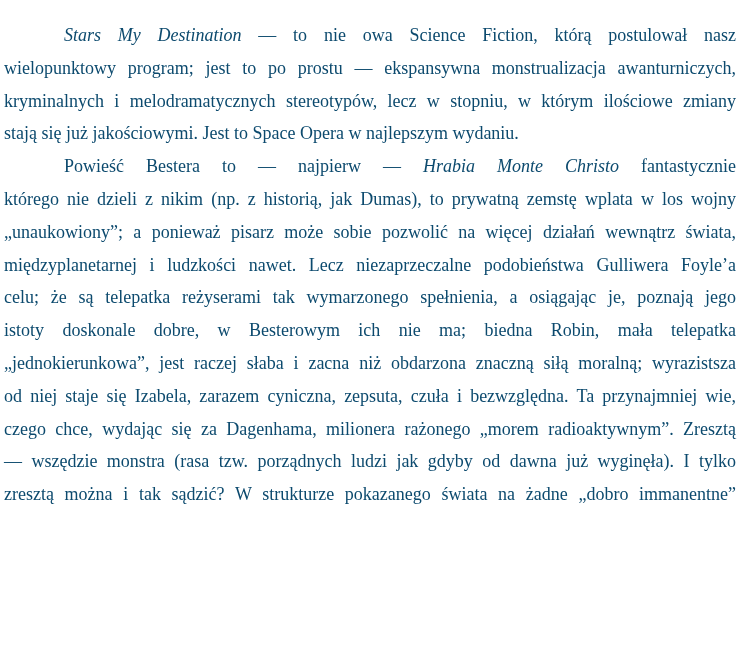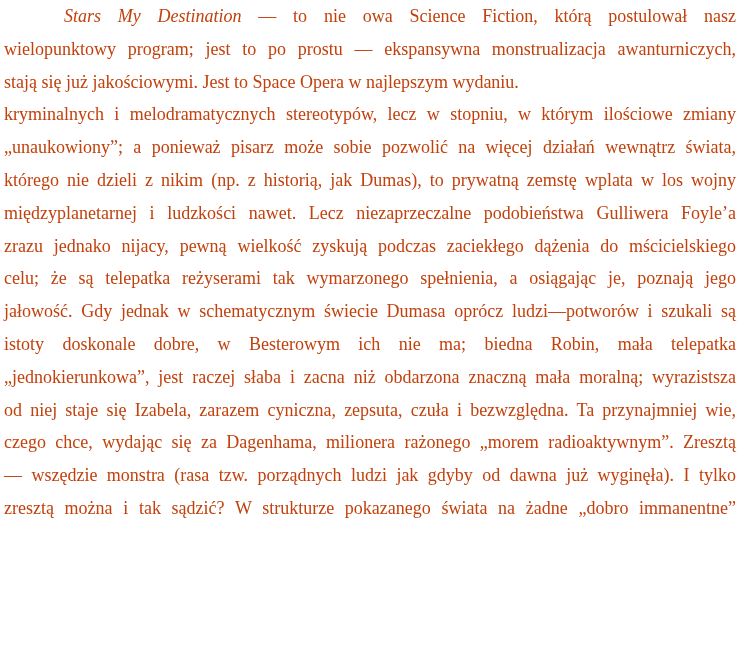--- a/index.html
+++ b/index.html
@@ -9,25 +9,25 @@
   }
   body {
     width: 744px;
     height: 663px;
     overflow: hidden;
   }
   .page {
     box-sizing: border-box;
     width: 744px;
     height: 663px;
-    padding: 0 8px 0 4px;
+    padding: 19px 8px 0 4px;
     font-family: "Liberation Serif", "DejaVu Serif", serif;
     font-size: 18px;
     line-height: 32.8px;
-    color: #c2410c;
+    color: #0c4a6e;
   }
   .line {
     text-align: justify;
     text-align-last: justify;
     white-space: normal;
   }
   .line.para-end {
     text-align-last: left;
   }
   .line.indent {
@@ -37,29 +37,28 @@
     font-style: italic;
   }
 </style>
 </head>
 <body>
 
 <div class="page">
 
   <div class="line indent"><span class="it">Stars My Destination</span><span> — to nie owa Science Fiction, którą postulował nasz</span></div>
   <div class="line"><span>wielopunktowy program; jest to po prostu — ekspansywna monstrualizacja awanturniczych,</span></div>
+  <div class="line"><span>kryminalnych i melodramatycznych stereotypów, lecz w stopniu, w którym ilościowe zmiany</span></div>
   <div class="line para-end"><span>stają się już jakościowymi. Jest to Space Opera w najlepszym wydaniu.</span></div>
-  <div class="line"><span>kryminalnych i melodramatycznych stereotypów, lecz w stopniu, w którym ilościowe zmiany</span></div>
 
+  <div class="line indent"><span>Powieść Bestera to — najpierw — </span><span class="it">Hrabia Monte Christo</span><span> fantastycznie</span></div>
+  <div class="line"><span>którego nie dzieli z nikim (np. z historią, jak Dumas), to prywatną zemstę wplata w los wojny</span></div>
   <div class="line"><span>„unaukowiony”; a ponieważ pisarz może sobie pozwolić na więcej działań wewnątrz świata,</span></div>
-  <div class="line"><span>którego nie dzieli z nikim (np. z historią, jak Dumas), to prywatną zemstę wplata w los wojny</span></div>
   <div class="line"><span>międzyplanetarnej i ludzkości nawet. Lecz niezaprzeczalne podobieństwa Gulliwera Foyle’a</span></div>
-  <div class="line"><span>zrazu jednako nijacy, pewną wielkość zyskują podczas zaciekłego dążenia do mścicielskiego</span></div>
   <div class="line"><span>celu; że są telepatka reżyserami tak wymarzonego spełnienia, a osiągając je, poznają jego</span></div>
-  <div class="line"><span>jałowość. Gdy jednak w schematycznym świecie Dumasa oprócz ludzi—potworów i szukali są</span></div>
   <div class="line"><span>istoty doskonale dobre, w Besterowym ich nie ma; biedna Robin, mała telepatka</span></div>
-  <div class="line"><span>„jednokierunkowa”, jest raczej słaba i zacna niż obdarzona znaczną mała moralną; wyrazistsza</span></div>
+  <div class="line"><span>„jednokierunkowa”, jest raczej słaba i zacna niż obdarzona znaczną siłą moralną; wyrazistsza</span></div>
   <div class="line"><span>od niej staje się Izabela, zarazem cyniczna, zepsuta, czuła i bezwzględna. Ta przynajmniej wie,</span></div>
   <div class="line"><span>czego chce, wydając się za Dagenhama, milionera rażonego „morem radioaktywnym”. Zresztą</span></div>
   <div class="line"><span>— wszędzie monstra (rasa tzw. porządnych ludzi jak gdyby od dawna już wyginęła). I tylko</span></div>
   <div class="line"><span>zresztą można i tak sądzić? W strukturze pokazanego świata na żadne „dobro immanentne”</span></div>
 
 </div>
 
 </body></html>

